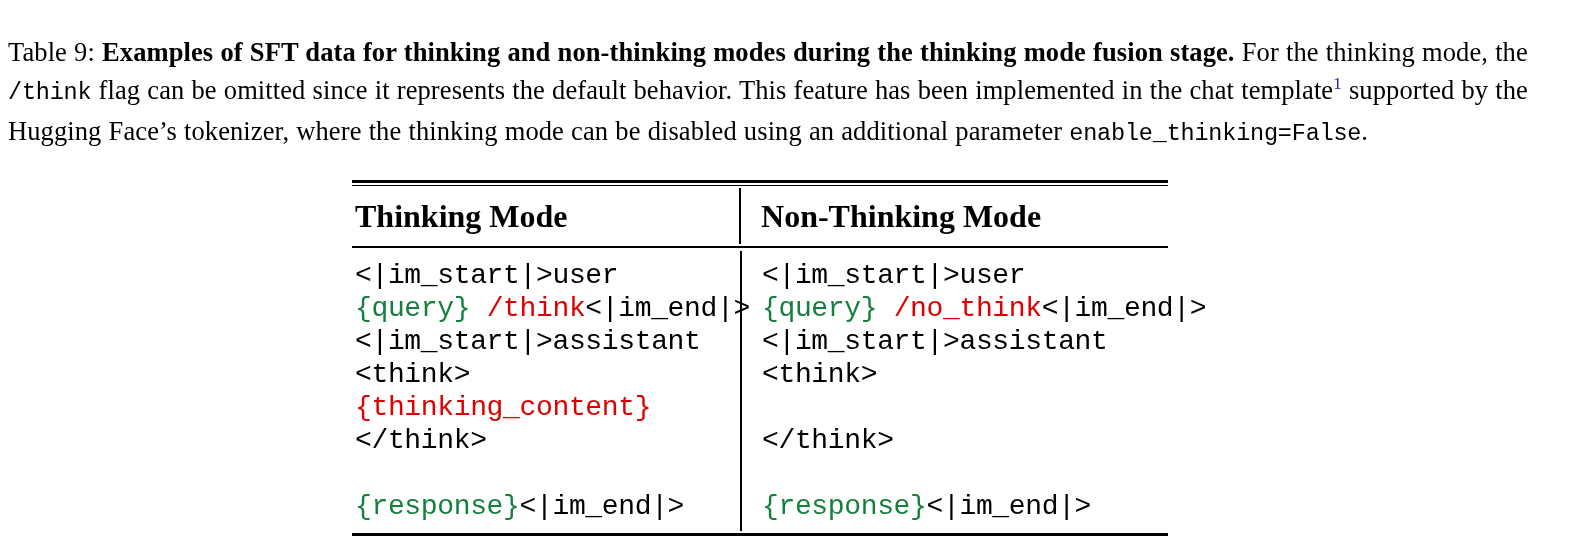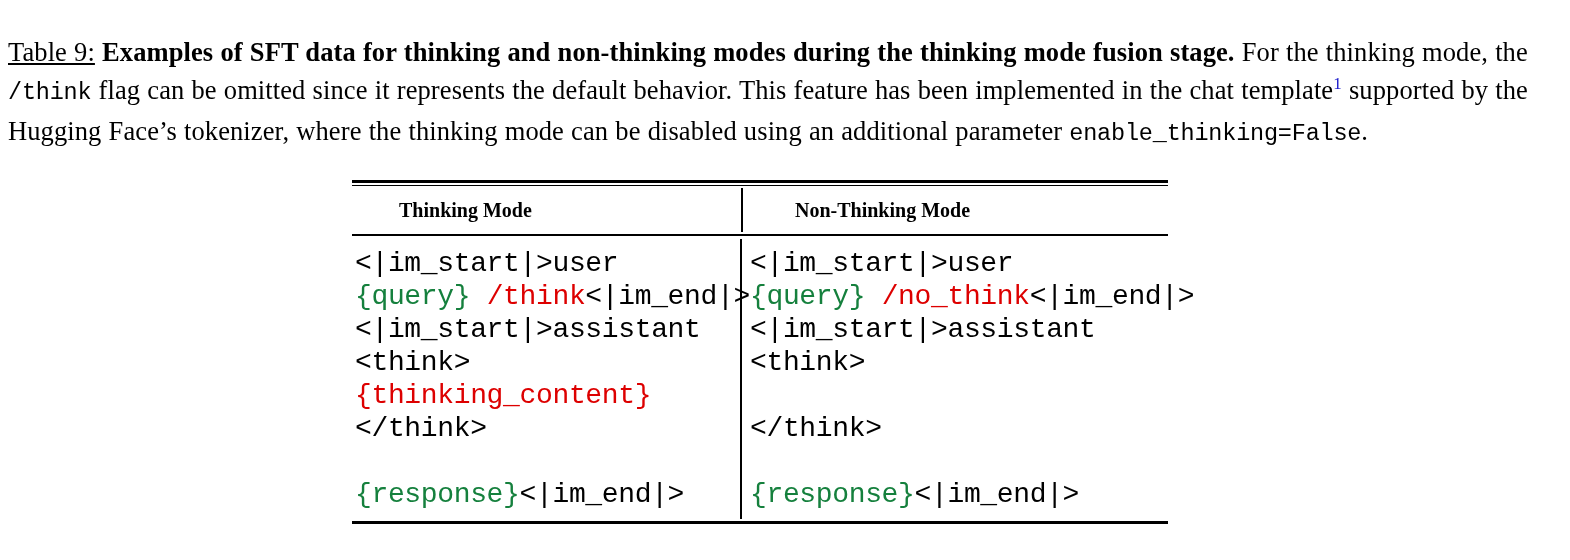--- a/index.html
+++ b/index.html
@@ -30,21 +30,21 @@
     position: absolute;
     left: 8px;
     top: 6px;
     width: 1554px;
     font-size: 26.5px;
     line-height: 38px;
     text-align: left;
     letter-spacing: 0.1px;
     word-spacing: 0.4px;
   }
-  .caption .lead { font-weight: 400; text-decoration: underline; }
+  .caption .lead { font-weight: 400; }
   .caption .bold { font-weight: 700; text-align: right; }
   .caption .mono {
     font-family: "Liberation Mono", "DejaVu Sans Mono", monospace;
     font-size: 23.5px;
     letter-spacing: -0.2px;
   }
   .caption .fnote {
     color: #2020cc;
     font-size: 17px;
     vertical-align: super;
@@ -76,37 +76,36 @@
   }
 
   .trow {
     display: flex;
     align-items: stretch;
   }
   .tcell {
     box-sizing: border-box;
   }
   .tcell.left  { width: 388px; padding-left: 3px; }
-  .tcell.right { width: 428px; padding-left: 8px; }
+  .tcell.right { width: 428px; padding-left: 20px; }
 
   .divider {
     width: 0;
     border-left: 2.3px solid #000;
     margin: 0;
     flex: 0 0 auto;
   }
 
   
   .head-row .tcell {
     font-weight: 700;
-    font-size: 20px;
+    font-size: 32px;
     line-height: 1;
     padding-top: 14px;
     padding-bottom: 14px;
-    margin-left: 44px;
   }
   .head-row .divider { margin-top: 2px; margin-bottom: 2px; }
 
   
   .body-row .tcell {
     padding-top: 11px;
     padding-bottom: 10px;
   }
   .body-row .divider { margin-top: 3px; margin-bottom: 2px; }
 

